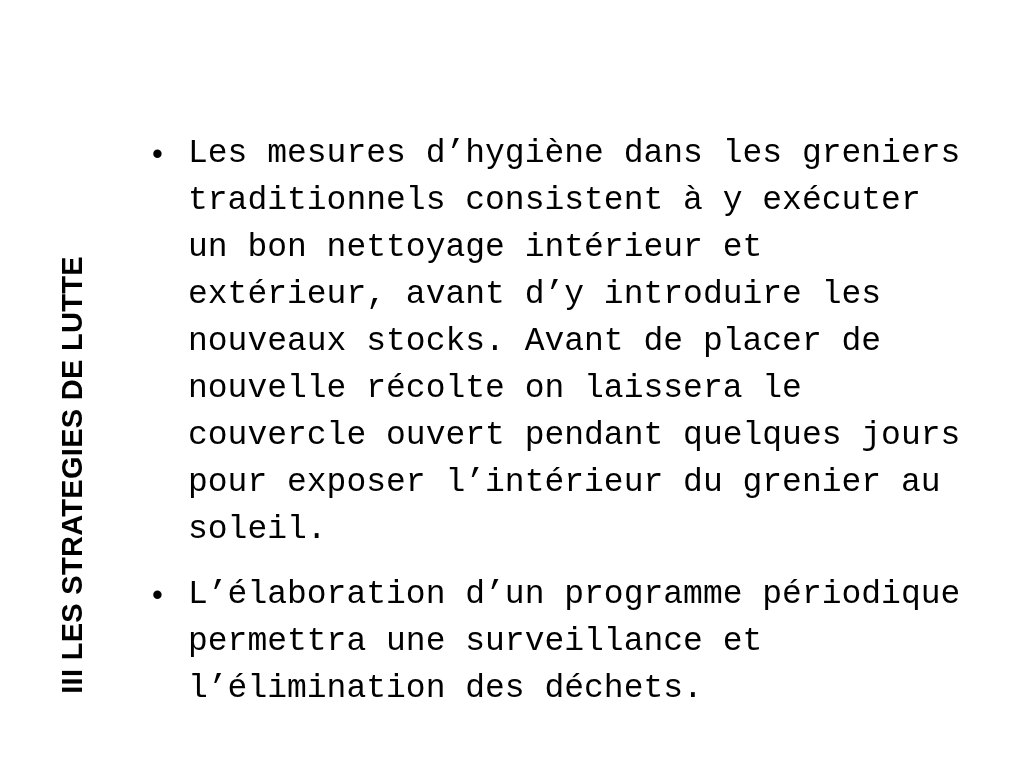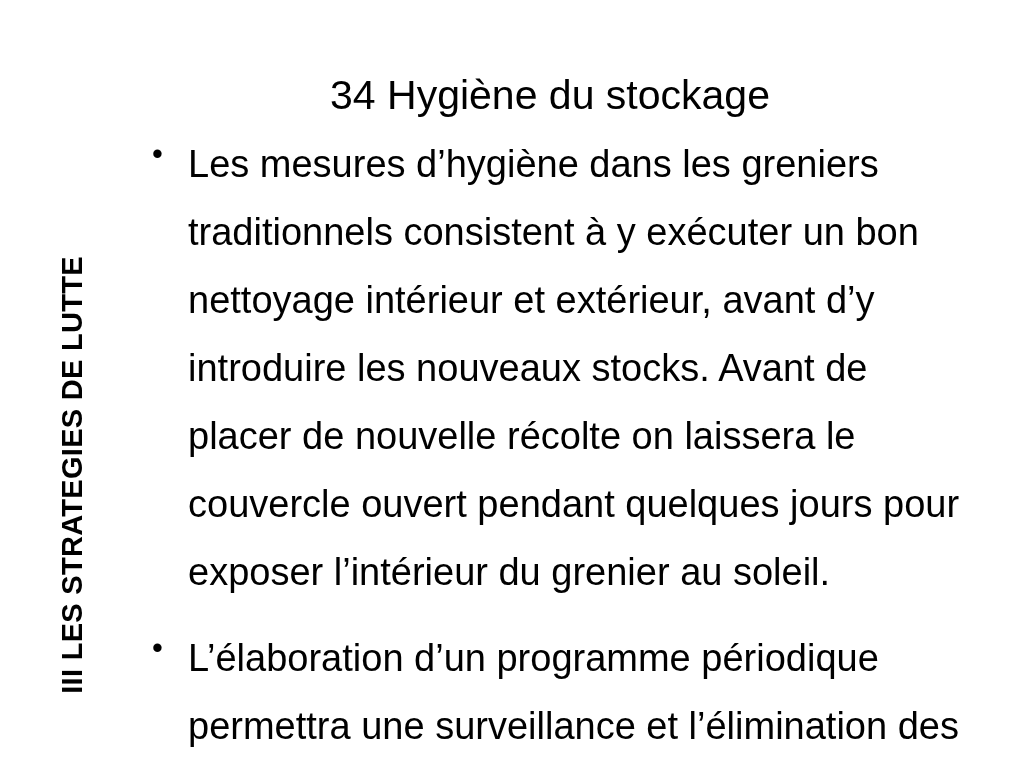--- a/index.html
+++ b/index.html
@@ -62,35 +62,35 @@
   }
   .bullet-dot {
     flex: 0 0 auto;
     width: 36px;
     font-size: 31px;
     line-height: 47px;
     text-align: left;
   }
   .bullet-text {
     flex: 1 1 auto;
-    font-size: 38px;
-    line-height: 68px;
+    font-size: 33px;
+    line-height: 47px;
     text-align: left;
+    font-family: Liberation Mono, monospace;
   }
 </style>
 </head>
 <body>
 
 <div class="slide">
 
   <div class="side-label">
     <div class="side-label-text">III LES STRATEGIES DE LUTTE</div>
   </div>
 
-  <h1 class="slide-title">34 Hygiène du stockage</h1>
 
   <div class="body-block">
 
     <div class="bullet-item">
       <div class="bullet-dot">•</div>
       <div class="bullet-text">Les mesures d’hygiène dans les greniers traditionnels consistent à y exécuter un bon nettoyage intérieur et extérieur, avant d’y introduire les nouveaux stocks. Avant de placer de nouvelle récolte on laissera le couvercle ouvert pendant quelques jours pour exposer l’intérieur du grenier au soleil.</div>
     </div>
 
     <div class="bullet-item">
       <div class="bullet-dot">•</div>

